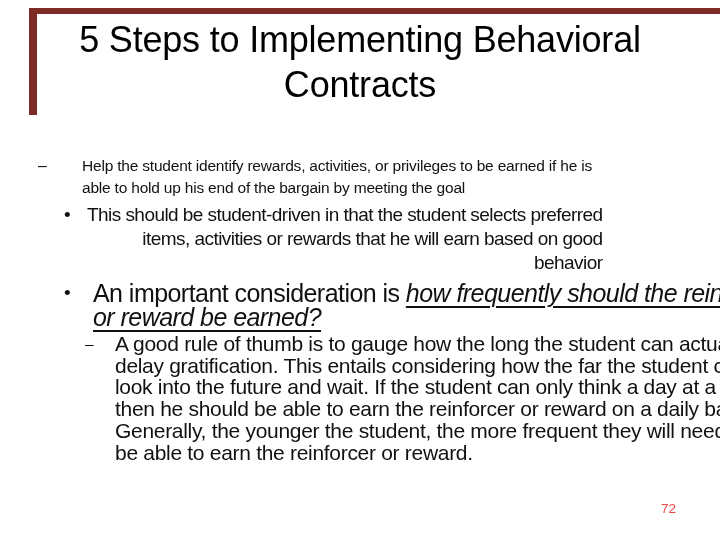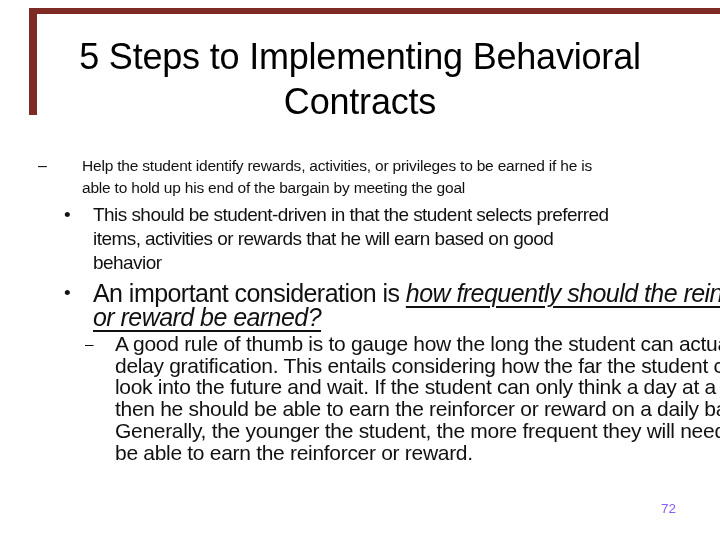--- a/index.html
+++ b/index.html
@@ -42,23 +42,24 @@
     color: #111111;
   }
   .lvl1-dash-marker { left: 38px; top: 155px; font-size: 16px; line-height: 22px; }
   .lvl1-dash-text {
     left: 82px; top: 155px;
     font-size: 15.5px; line-height: 22px;
     letter-spacing: -0.2px;
   }
   .bullet1-marker { left: 64px; top: 203px; font-size: 19px; line-height: 24px; }
   .bullet1-text {
-    left: 93px; top: 203px;
+    left: 87px; top: 203px;
     font-size: 19px; line-height: 24px;
     letter-spacing: -0.55px;
+    text-align: right;
   }
   .bullet2-marker { left: 64px; top: 281px; font-size: 19px; line-height: 24px; }
   .bullet2-text {
     left: 93px; top: 281px;
     font-size: 25px; line-height: 24px;
     letter-spacing: -0.55px;
   }
   .emphasis {
     font-style: italic;
     text-decoration: underline;
@@ -66,32 +67,32 @@
     text-underline-offset: 4px;
   }
   .sub-dash-marker { left: 85px; top: 333px; font-size: 15.5px; line-height: 21.7px; }
   .sub-dash-text {
     left: 115px; top: 333px;
     font-size: 21px; line-height: 21.7px;
     letter-spacing: -0.3px;
   }
   .page-number {
     position: absolute; left: 661px; top: 501px;
-    font-size: 13.5px; color: #8b5cf6;
+    font-size: 13.5px; color: #ef4444;
   }
 </style>
 </head>
 <body>
 
 <div class="slide">
 
   <div class="accent-v"></div>
   <div class="accent-h"></div>
 
-  <h1 class="title" style="margin:17px; font-weight:normal;">5 Steps to Implementing Behavioral
+  <h1 class="title" style="margin:0; font-weight:normal;">5 Steps to Implementing Behavioral
 Contracts</h1>
 
   <span class="marker lvl1-dash-marker">–</span>
   <div class="txt pre lvl1-dash-text">Help the student identify rewards, activities, or privileges to be earned if he is
 able to hold up his end of the bargain by meeting the goal</div>
 
   <span class="marker bullet1-marker">•</span>
   <div class="txt pre bullet1-text">This should be student-driven in that the student selects preferred
 items, activities or rewards that he will earn based on good
 behavior</div>

